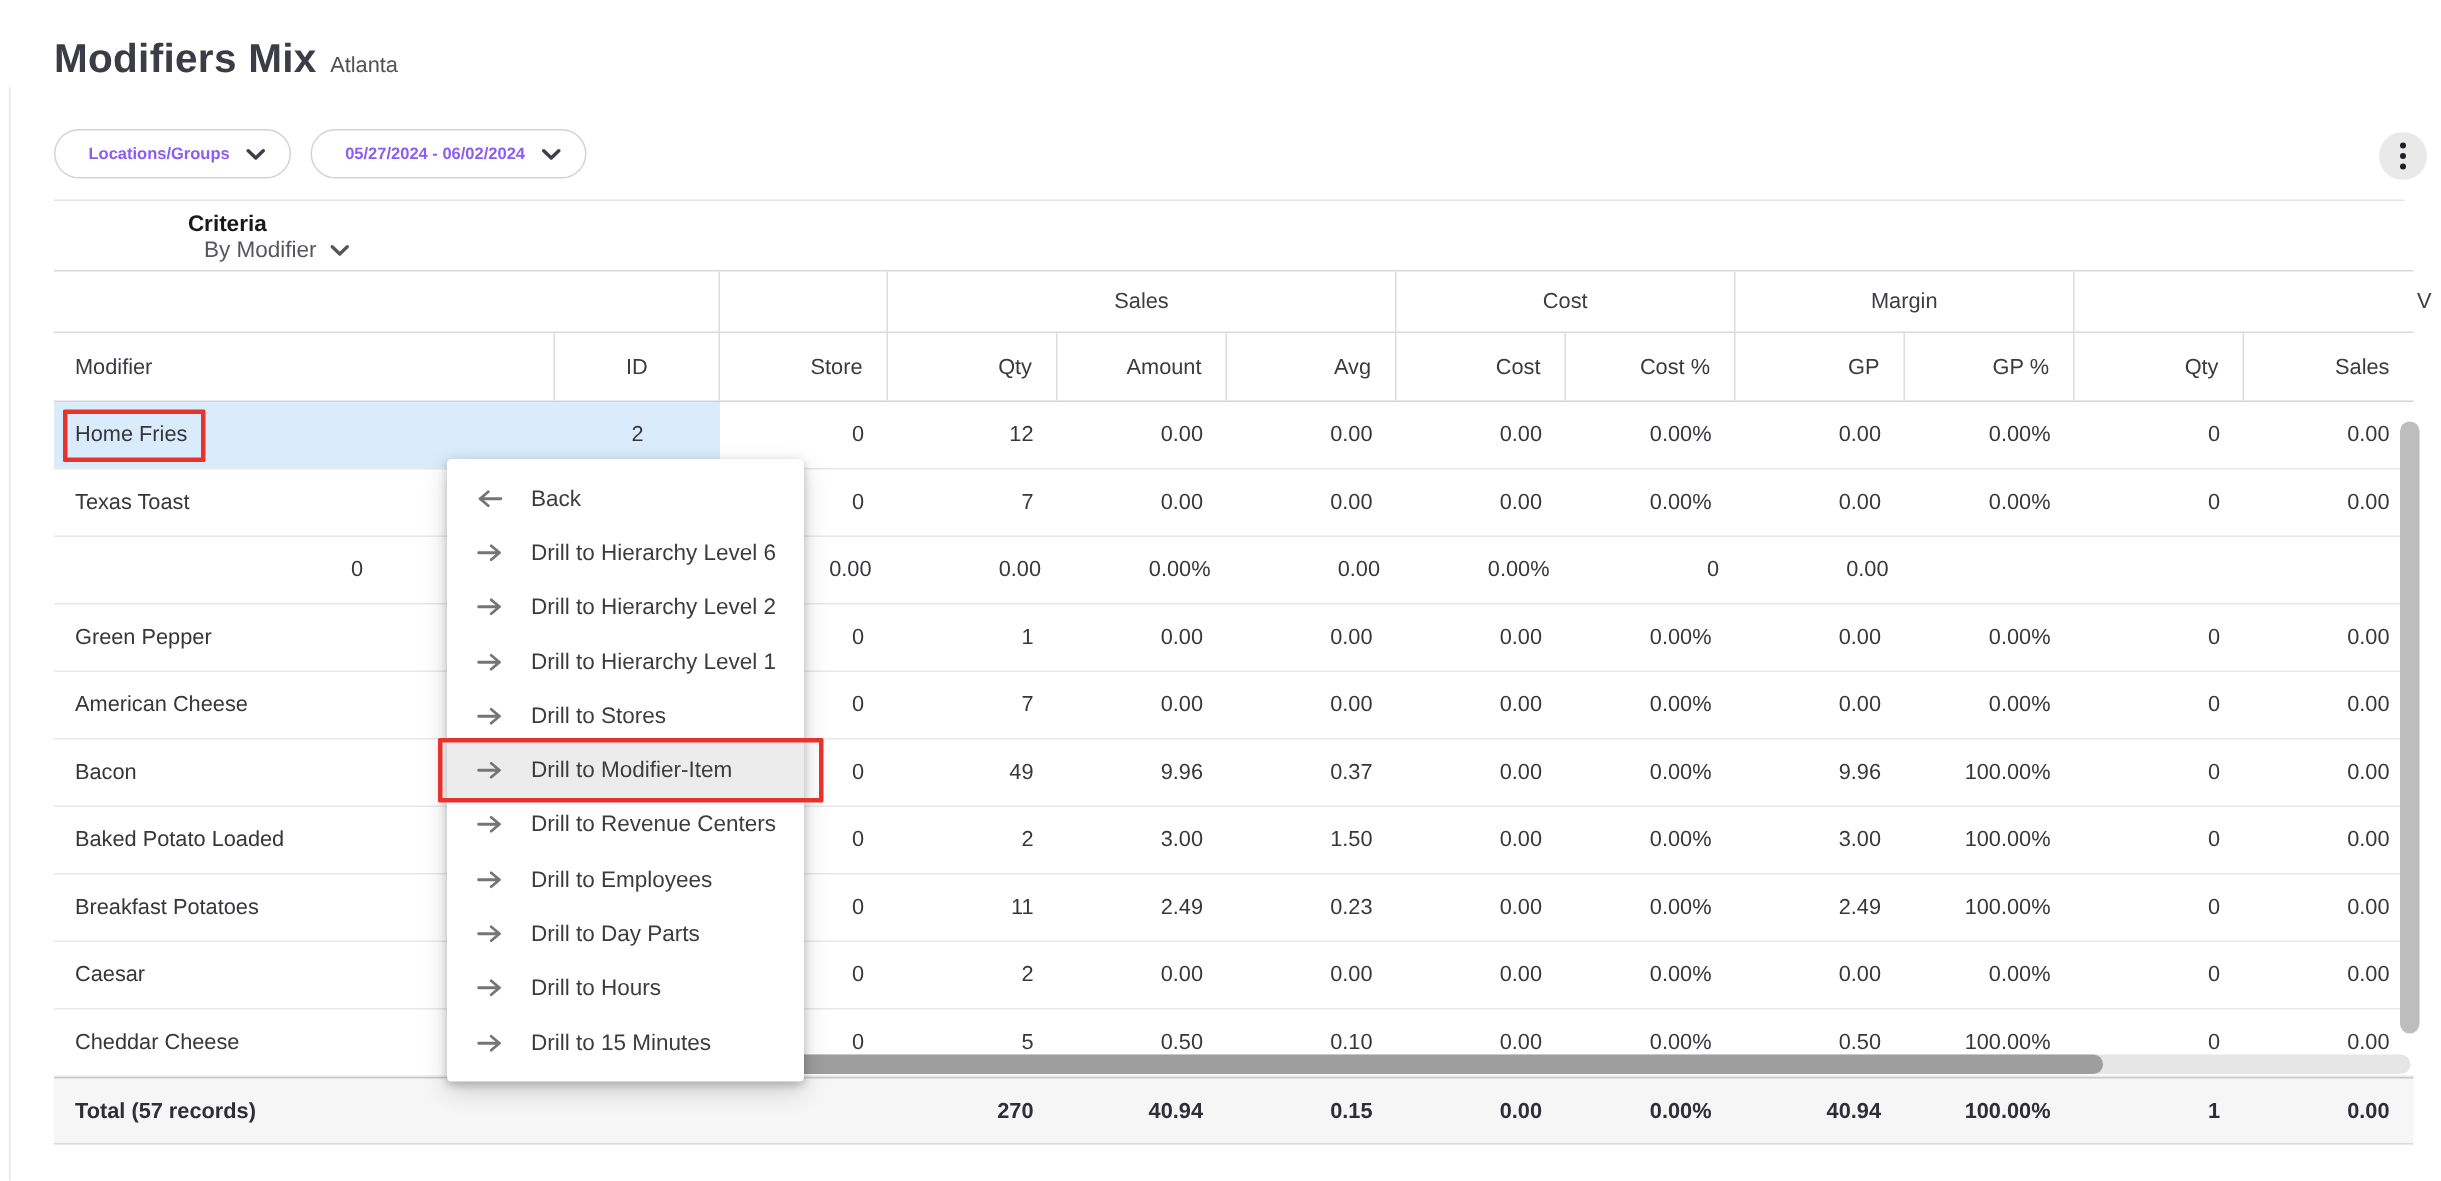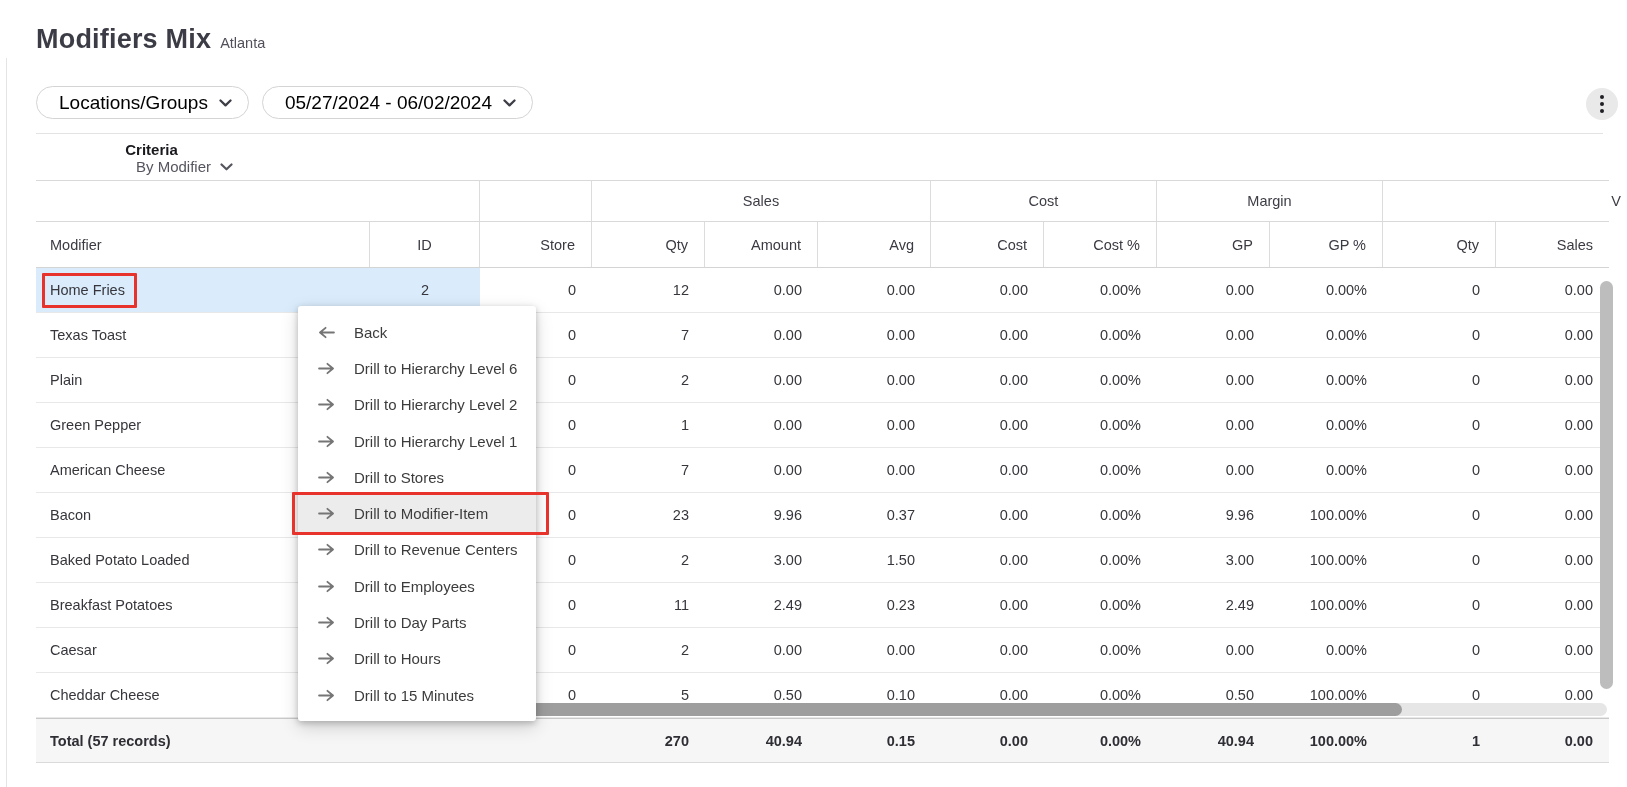--- a/index.html
+++ b/index.html
@@ -10,21 +10,21 @@
   .left-rail { position:absolute; left:6px; top:58px; width:1px; height:729px; background:#e4e4e4; }
 
   
   .title-row { position:absolute; left:36px; top:24px; display:flex; align-items:baseline; }
   .page-title { font-size:27px; font-weight:600; color:#3c3c46; letter-spacing:.2px; }
   .page-subtitle { font-size:14.5px; color:#50505a; margin-left:9px; }
 
   .pills-row { position:absolute; left:36px; top:86px; display:flex; gap:13px; }
   .pill { height:33px; border:1px solid #d4d4d4; border-radius:17px; background:#fff;
           display:flex; align-items:center; gap:11px; padding:0 16px 0 22px;
-          font-size:19px; color:#000000; cursor:pointer; }
+          font-size:11px; color:#8b5cf6; cursor:pointer;font-weight:bold; }
   .pill svg { display:block; }
 
   .kebab-btn { position:absolute; left:1586px; top:88px; width:32px; height:32px; border-radius:50%;
                background:#e9e9e9; display:flex; flex-direction:column; align-items:center;
                justify-content:center; gap:3px; cursor:pointer; }
   .kebab-btn i { width:4px; height:4px; border-radius:50%; background:#1f1f24; }
 
   .toolbar-divider { position:absolute; left:36px; top:133px; width:1567px; height:1px; background:#e3e3e3; }
 
   .criteria-row { position:absolute; left:60px; top:141px; height:24px; display:flex; align-items:center;flex-direction:column; }
@@ -173,21 +173,20 @@
           <div class="gcell ar" style="width: 113px;">0.00</div>
           <div class="gcell ar" style="width: 113px;">0.00</div>
           <div class="gcell ar" style="width: 113px;">0.00</div>
           <div class="gcell ar" style="width: 113px;">0.00%</div>
           <div class="gcell ar" style="width: 113px;">0.00</div>
           <div class="gcell ar" style="width: 113px;">0.00%</div>
           <div class="gcell ar" style="width: 113px;">0</div>
           <div class="gcell ar" style="width: 113px;">0.00</div>
         </div>
         <div class="grow body-row">
-          <div class="gcell al" style="width: 334px;">Plain</div>
           <div class="gcell ac" style="width: 110px;"></div>
           <div class="gcell ar" style="width: 112px;">0</div>
           <div class="gcell ar" style="width: 113px;">2</div>
           <div class="gcell ar" style="width: 113px;">0.00</div>
           <div class="gcell ar" style="width: 113px;">0.00</div>
           <div class="gcell ar" style="width: 113px;">0.00</div>
           <div class="gcell ar" style="width: 113px;">0.00%</div>
           <div class="gcell ar" style="width: 113px;">0.00</div>
           <div class="gcell ar" style="width: 113px;">0.00%</div>
           <div class="gcell ar" style="width: 113px;">0</div>
@@ -218,21 +217,21 @@
           <div class="gcell ar" style="width: 113px;">0.00%</div>
           <div class="gcell ar" style="width: 113px;">0.00</div>
           <div class="gcell ar" style="width: 113px;">0.00%</div>
           <div class="gcell ar" style="width: 113px;">0</div>
           <div class="gcell ar" style="width: 113px;">0.00</div>
         </div>
         <div class="grow body-row">
           <div class="gcell al" style="width: 334px;">Bacon</div>
           <div class="gcell ac" style="width: 110px;"></div>
           <div class="gcell ar" style="width: 112px;">0</div>
-          <div class="gcell ar" style="width: 113px;">23</div>
+          <div class="gcell ar" style="width: 113px;">49</div>
           <div class="gcell ar" style="width: 113px;">9.96</div>
           <div class="gcell ar" style="width: 113px;">0.37</div>
           <div class="gcell ar" style="width: 113px;">0.00</div>
           <div class="gcell ar" style="width: 113px;">0.00%</div>
           <div class="gcell ar" style="width: 113px;">9.96</div>
           <div class="gcell ar" style="width: 113px;">100.00%</div>
           <div class="gcell ar" style="width: 113px;">0</div>
           <div class="gcell ar" style="width: 113px;">0.00</div>
         </div>
         <div class="grow body-row">

